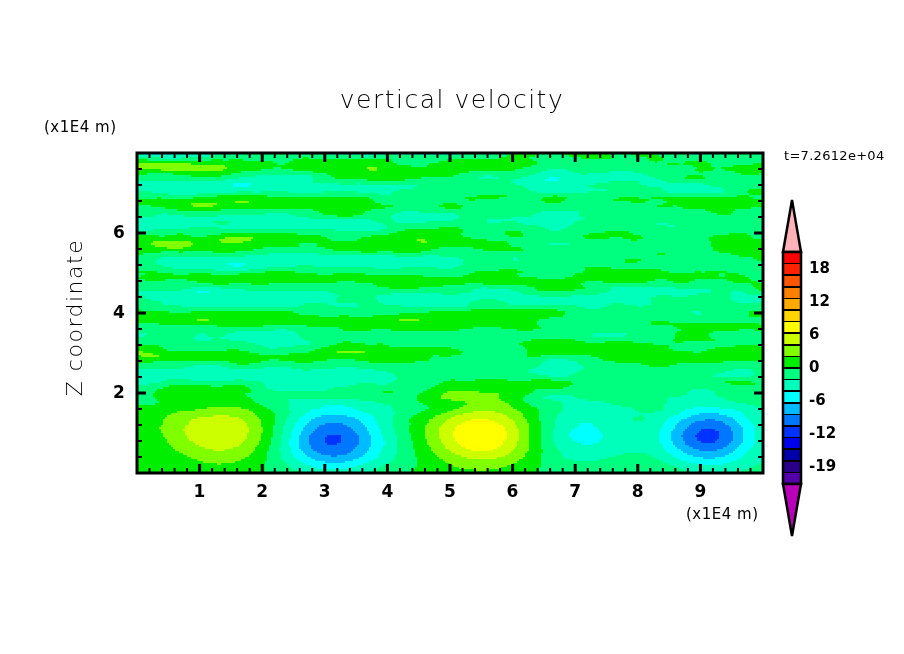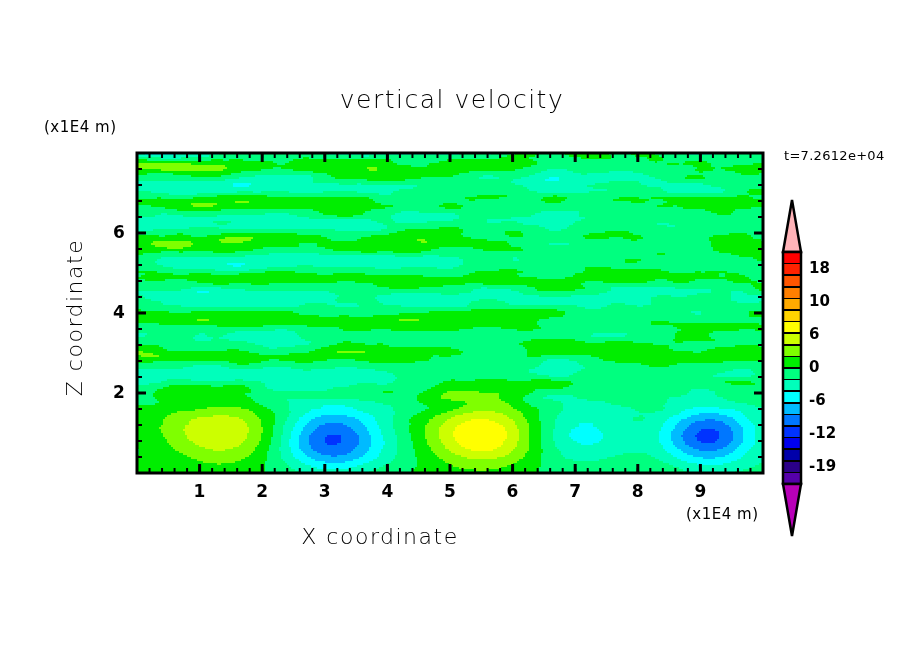--- a/index.html
+++ b/index.html
@@ -86,21 +86,20 @@
 </style>
 </head>
 <body>
 
 <div id="stage">
 
   <div class="txt" id="plot-title">vertical velocity</div>
   <div class="txt" id="yunit-label">(x1E4 m)</div>
   <div class="txt" id="xunit-label">(x1E4 m)</div>
   <div class="txt" id="time-label">t=7.2612e+04</div>
-  <div class="txt" id="xaxis-title">X coordinate</div>
   <div class="txt" id="yaxis-title">Z coordinate</div>
 
   <svg id="plot-svg" width="904" height="654" style="position:absolute;left:0;top:0;">
     <defs>
       <clipPath id="plotclip">
         <rect x="137" y="153" width="626" height="320"></rect>
       </clipPath>
     </defs>
     <g id="field-group" clip-path="url(#plotclip)">
         <rect x="137" y="153" width="8.6" height="2.6" fill="#00ffbb" shape-rendering="crispEdges"></rect>
@@ -2262,21 +2261,21 @@
       <div class="tick-label" style="left: 506.6px; top: 481px;">6</div>
       <div class="tick-label" style="left: 569.2px; top: 481px;">7</div>
       <div class="tick-label" style="left: 631.8px; top: 481px;">8</div>
       <div class="tick-label" style="left: 694.4px; top: 481px;">9</div>
       <div class="tick-label" style="left: 113px; top: 382px;">2</div>
       <div class="tick-label" style="left: 113px; top: 302px;">4</div>
       <div class="tick-label" style="left: 113px; top: 222px;">6</div>
     </div>
   <div id="cbarlabels">
       <div class="cbar-label" style="left: 809px; top: 258.571px;">18</div>
-      <div class="cbar-label" style="left: 809px; top: 291.714px;">10</div>
+      <div class="cbar-label" style="left: 809px; top: 291.714px;">12</div>
       <div class="cbar-label" style="left: 809px; top: 324.857px;">6</div>
       <div class="cbar-label" style="left: 809px; top: 358px;">0</div>
       <div class="cbar-label" style="left: 809px; top: 391.143px;">-6</div>
       <div class="cbar-label" style="left: 809px; top: 424.286px;">-12</div>
       <div class="cbar-label" style="left: 809px; top: 457.429px;">-19</div>
     </div>
 
 </div>
 
 </body></html>

